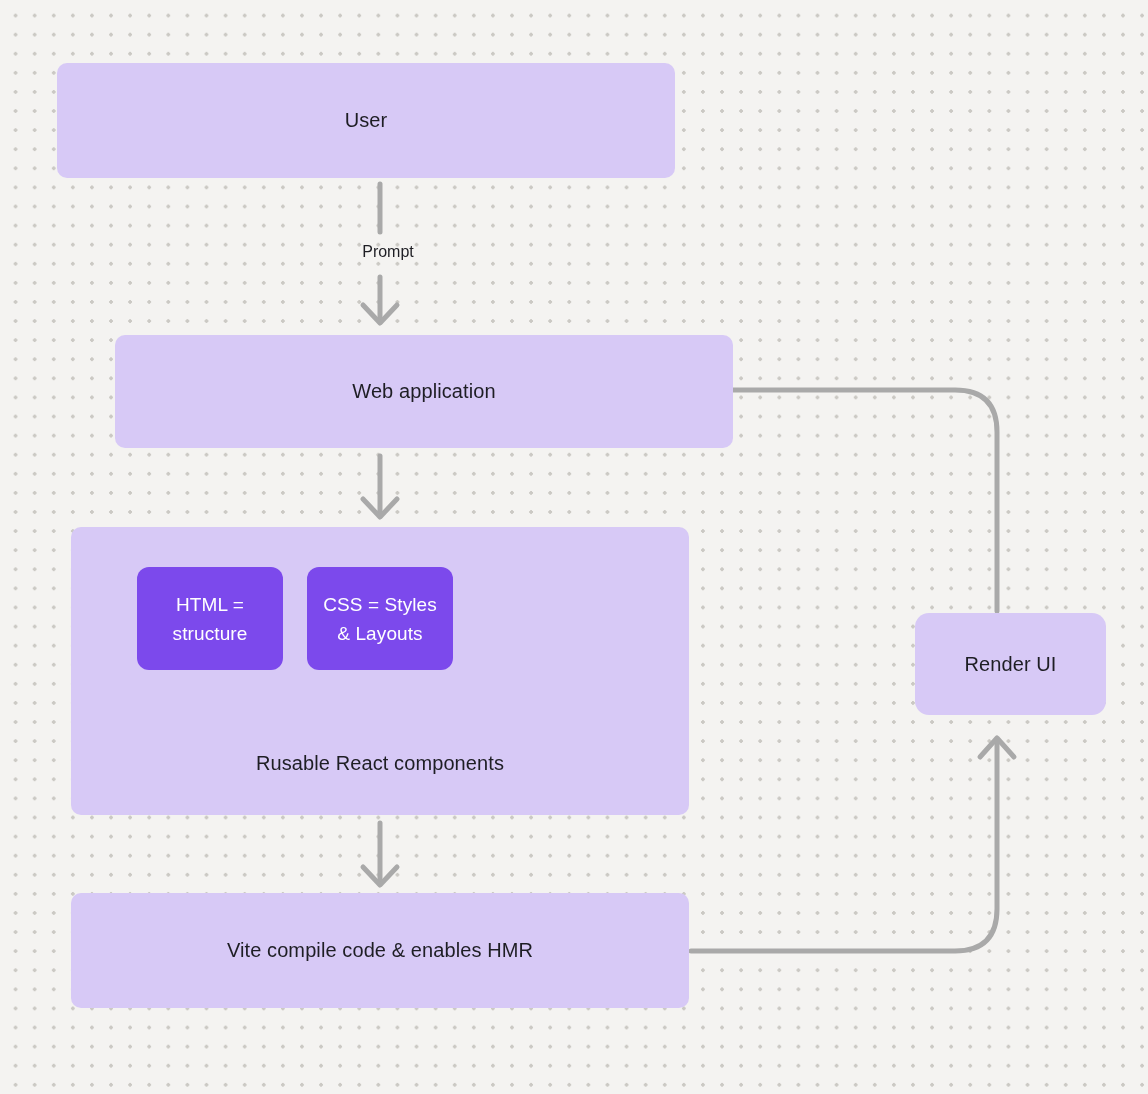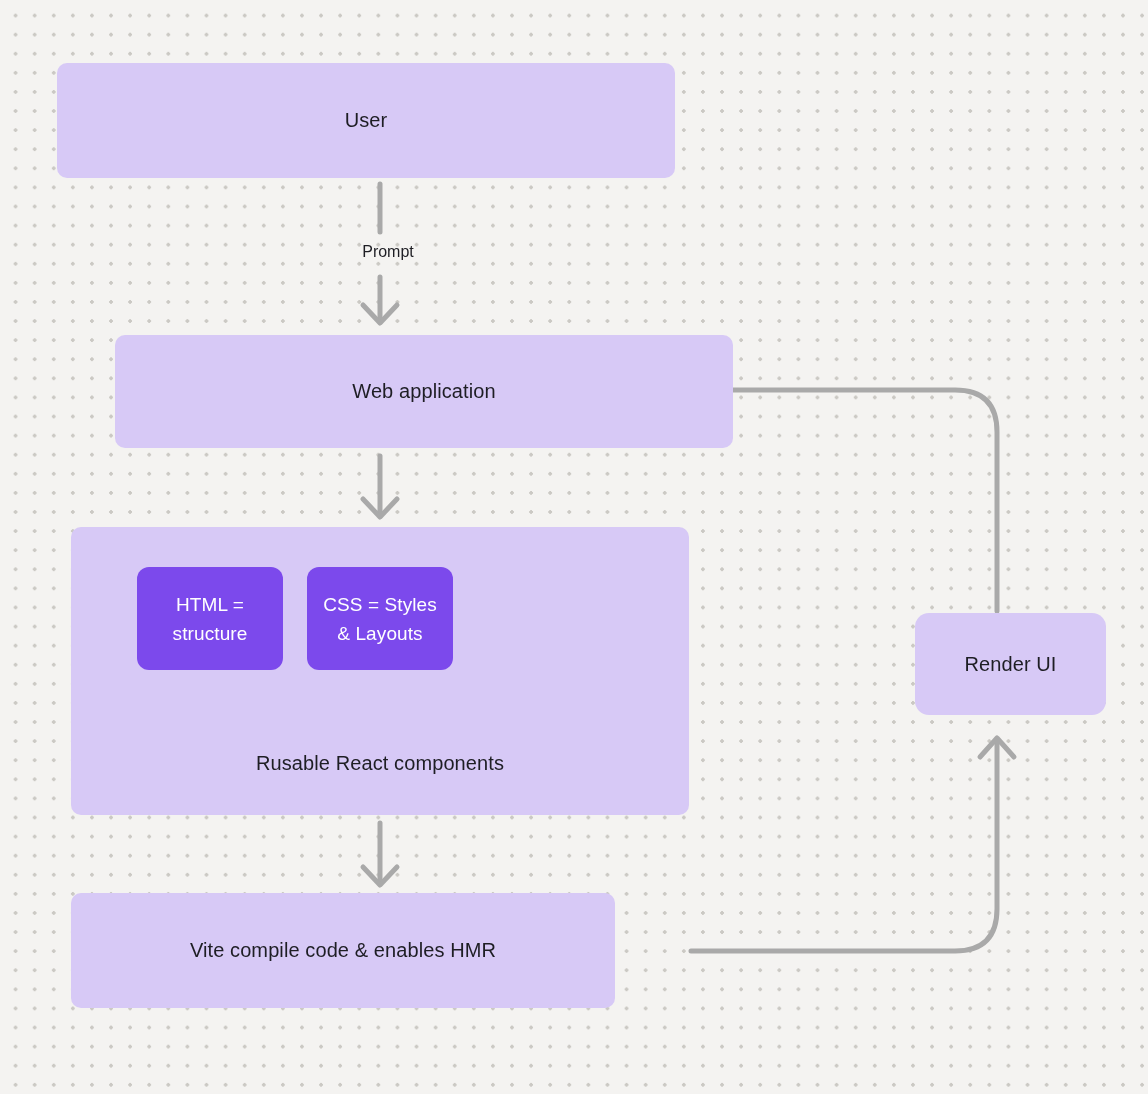--- a/index.html
+++ b/index.html
@@ -28,21 +28,21 @@
   .node{
     position:absolute;z-index:2;
     background:var(--node-fill-light);
     border-radius:10px;
     display:flex;align-items:center;justify-content:center;
     font-size:20px;letter-spacing:0.1px;
   }
   #node-user{left:57px;top:63px;width:618px;height:115px;}
   #node-web{left:71px;top:335px;width:618px;height:113px;margin-left:44px;}
   #node-group{left:71px;top:527px;width:618px;height:288px;display:block;}
-  #node-vite{left:71px;top:893px;width:544px;height:115px;}
+  #node-vite{left:71px;top:893px;width:618px;height:115px;}
   #node-render{left:915px;top:613px;width:191px;height:102px;border-radius:14px;}
   .chips{position:absolute;top:40px;left:66px;display:flex;gap:24px;}
   .chip{
     width:146px;height:103px;box-sizing:border-box;padding:0 16px;
     background:var(--node-fill-dark);border-radius:12px;
     color:var(--text-light);
     display:flex;align-items:center;justify-content:center;
     text-align:center;font-size:19px;line-height:29px;
   }
   .group-caption{

